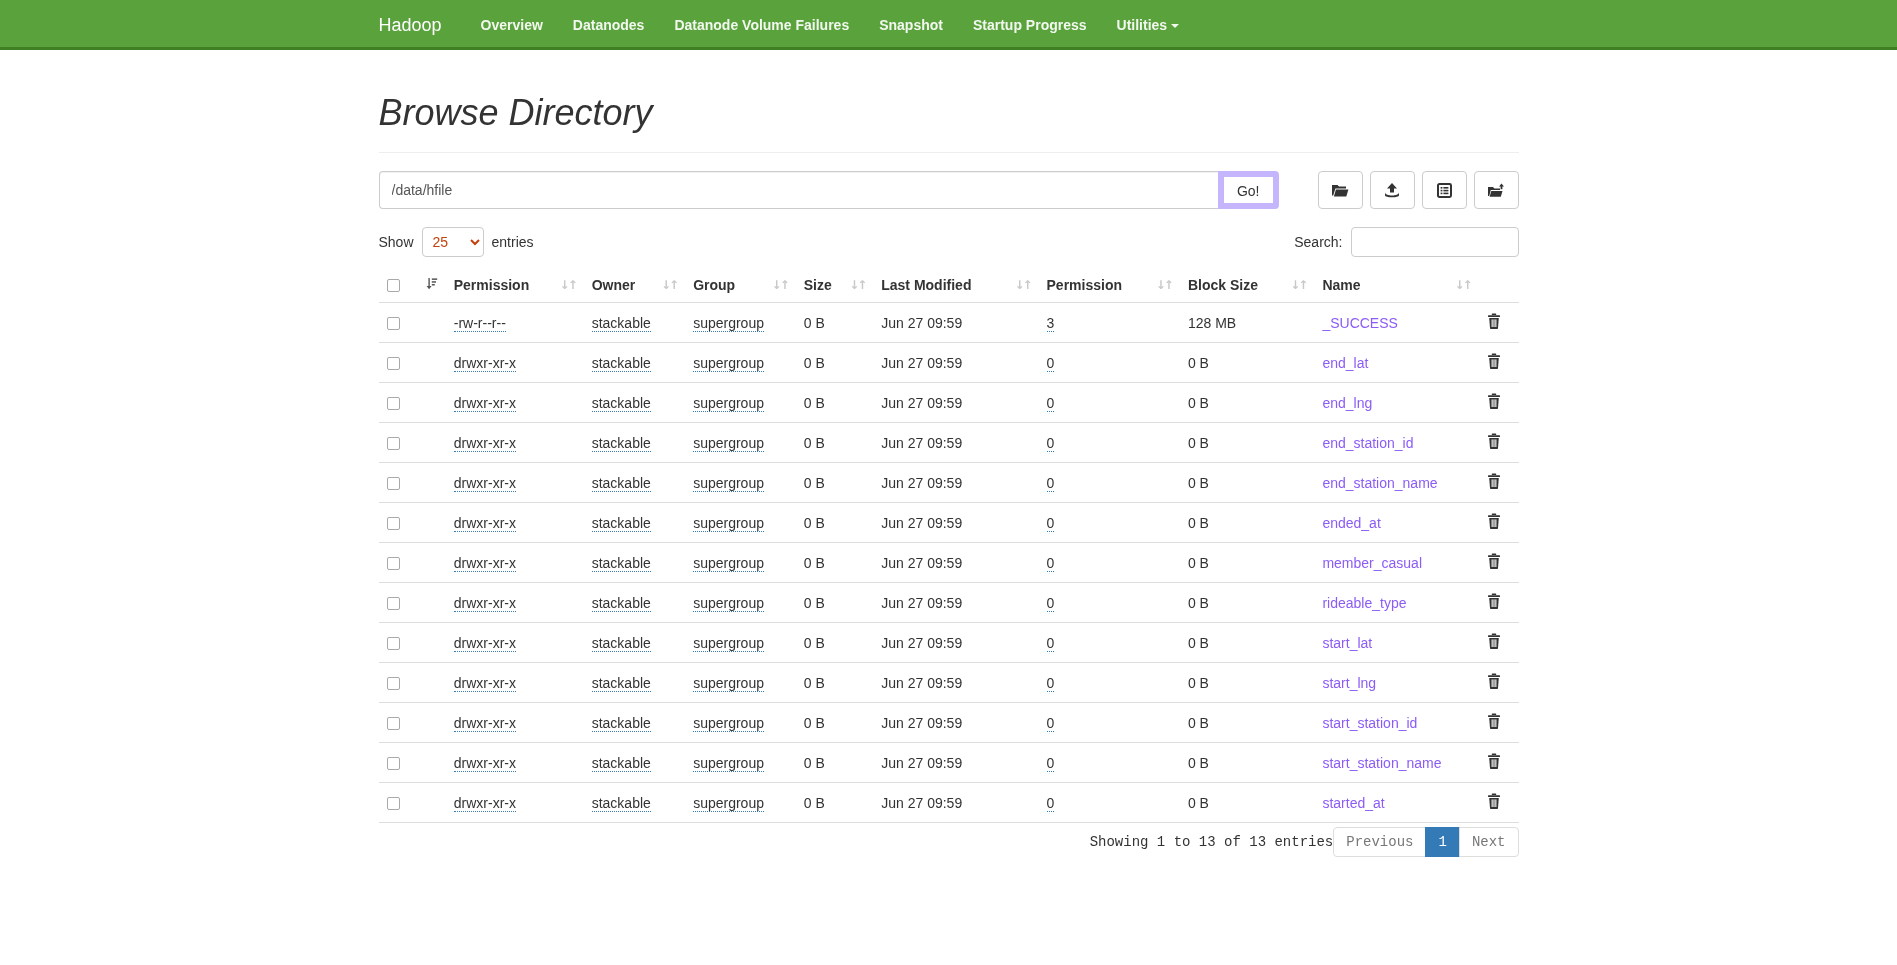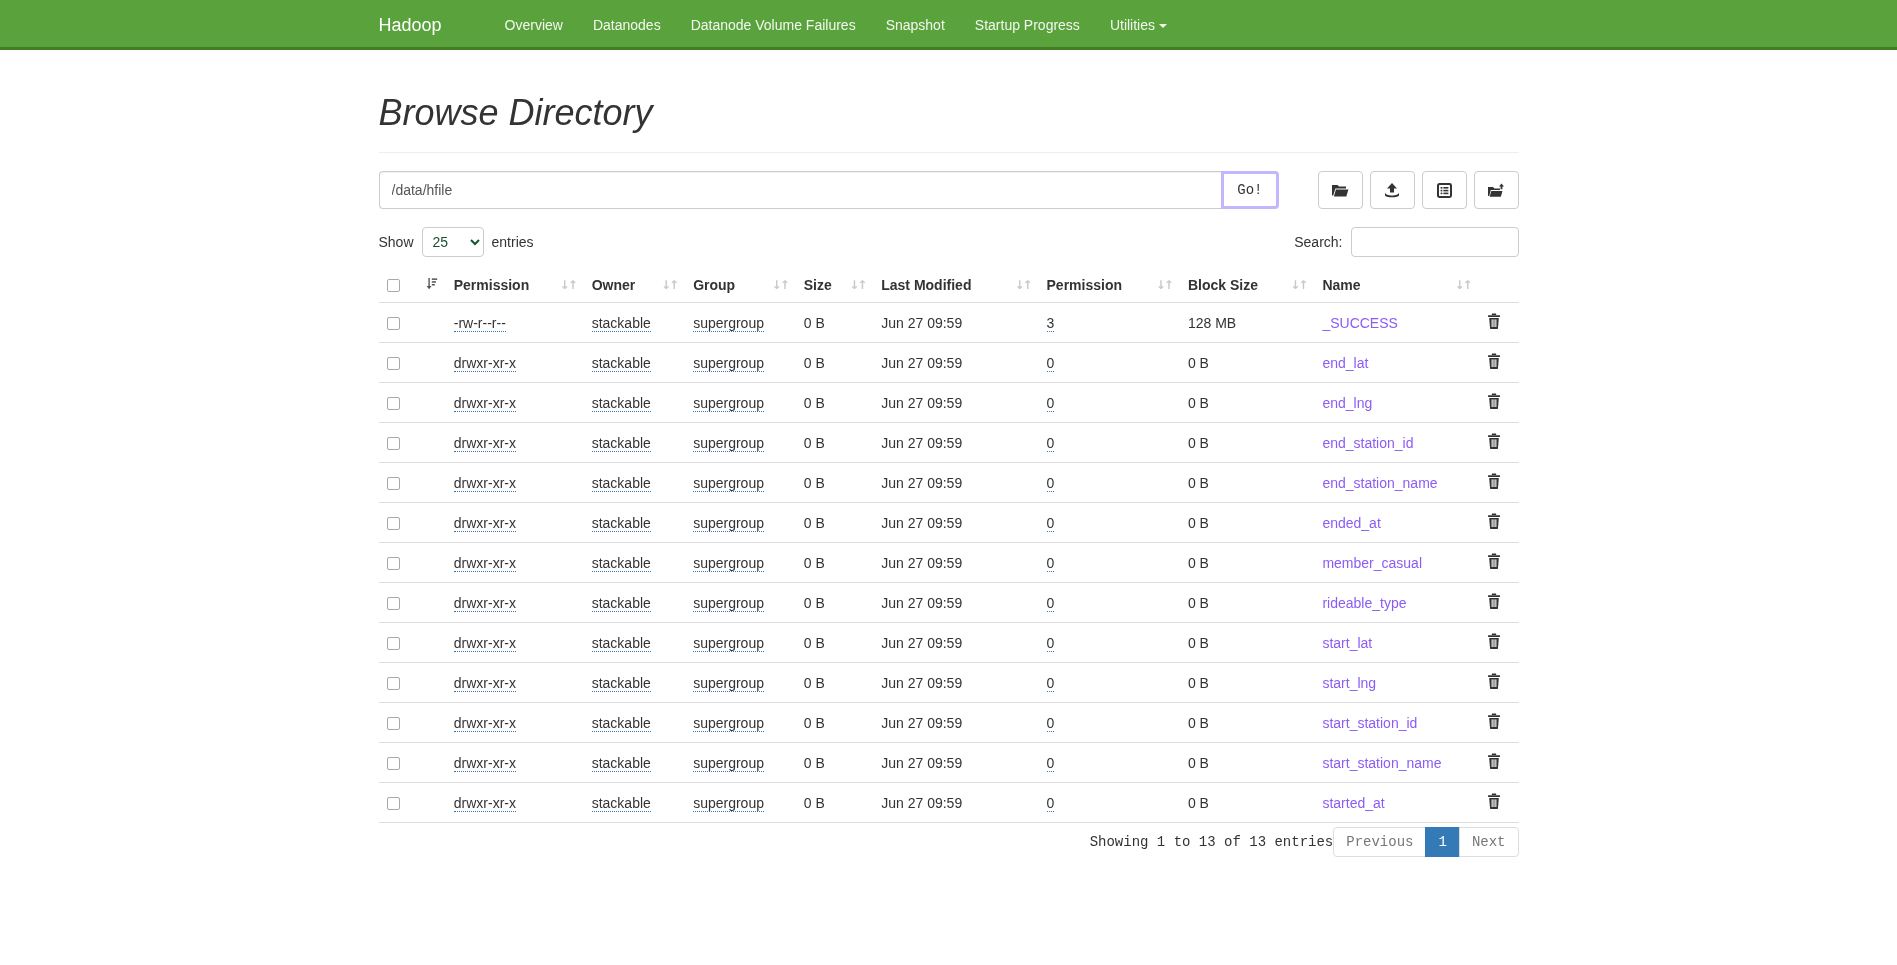--- a/index.html
+++ b/index.html
@@ -6,23 +6,23 @@
   * { box-sizing: border-box; }
   html,body { margin:0; padding:0; }
   body {
     font-family: "Liberation Sans", "DejaVu Sans", sans-serif;
     font-size: 14px; color:#333; background:#fff;
   }
   .viewport { width:1897px; height:965px; background:#fff; overflow:hidden; position:relative; }
 
   
   .navbar { height:50px; background:#5aa33c; border-bottom:3px solid #417f24; }
-  .navbar-inner { width:1170px; margin:0 auto; padding:0 15px; display:flex; align-items:center; height:50px;gap:24px; }
+  .navbar-inner { width:1170px; margin:0 auto; padding:0 15px; display:flex; align-items:center; height:50px; }
   .navbar-brand { color:#fff; font-size:18px; line-height:50px; padding-right:24px; text-decoration:none; cursor:pointer; }
-  .navbar-menu { display:flex; list-style:none; margin:0; padding:0; }
+  .navbar-menu { display:flex; list-style:none; margin:0; padding:0;font-weight:bold; }
   .navbar-menu li a {
     display:block; color:rgba(255,255,255,0.92); text-decoration:none;
     font-size:14px; line-height:50px; padding:0 15px; cursor:pointer;
   }
   .caret { display:inline-block; width:0; height:0; margin-left:4px; vertical-align:middle;
     border-left:4px solid transparent; border-right:4px solid transparent; border-top:4px solid rgba(255,255,255,0.92); }
 
   
   .container { width:1170px; margin:0 auto; padding:0 15px; }
   h1.page-title { font-size:36px; font-weight:400; margin:42px 0 18px 0; color:#333;font-style:italic; }
@@ -32,36 +32,36 @@
   .path-row { display:flex; justify-content:space-between; align-items:flex-start; margin:18px 0 18px 0; }
   .input-group { display:flex; width:900px; }
   .path-input {
     flex:1; height:38px; padding:6px 12px; font-size:14px; color:#555;
     border:1px solid #ccc; border-radius:4px 0 0 4px; border-right:none; outline:none;
     box-shadow:inset 0 1px 1px rgba(0,0,0,0.06);
     font-family:"Liberation Sans", sans-serif;
   }
   .go-btn {
     height:38px; padding:6px 13px; font-size:14px; color:#333; background:#fff;
-    border:3px solid #c4b5fd; border-radius:0 4px 4px 0; cursor:pointer;
-    font-family:Liberation Mono, monospace;
+    border:6px solid #c4b5fd; border-radius:0 4px 4px 0; cursor:pointer;
+    font-family:Liberation Sans, sans-serif;
   }
   .icon-btn-group { display:flex; gap:7px; }
   .icon-btn {
     width:45px; height:38px; background:#fff; border:1px solid #ccc; border-radius:4px;
     display:flex; align-items:center; justify-content:center; cursor:pointer; padding:0;
   }
   .icon-btn svg { display:block; }
 
   
   .controls-row { display:flex; justify-content:space-between; align-items:center; margin:6px 0 10px 0; }
   .show-entries { display:flex; align-items:center; gap:8px; }
   .page-size-select {
     height:30px; padding:3px 6px; border:1px solid #ccc; border-radius:4px;
-    font-size:14px; color:#14532d; background:#fff; width:62px;
+    font-size:14px; color:#c2410c; background:#fff; width:62px;
     font-family:"Liberation Sans", sans-serif;
   }
   .search-box { display:flex; align-items:center; gap:8px; }
   .search-input {
     height:30px; width:168px; border:1px solid #ccc; border-radius:4px; padding:4px 8px;
     font-size:14px; outline:none; font-family:"Liberation Sans", sans-serif;
   }
 
   
   table.dir-table { width:100%; border-collapse:collapse; table-layout:fixed; }

